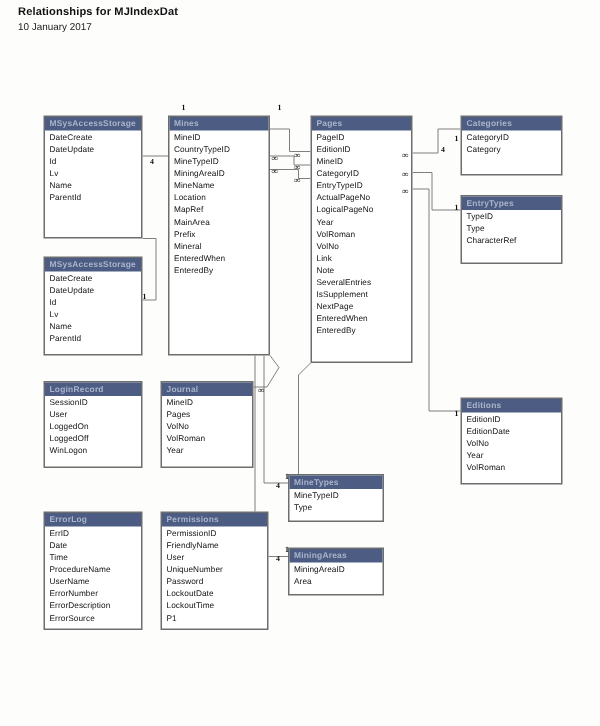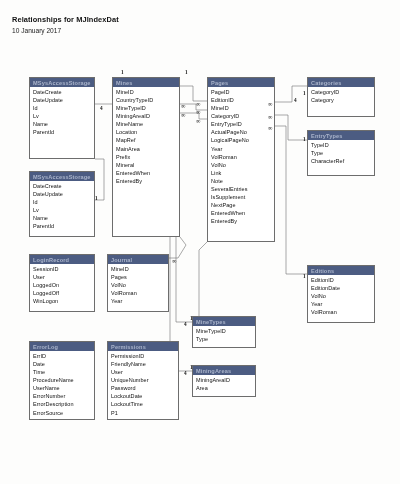--- a/index.html
+++ b/index.html
@@ -19,21 +19,21 @@
   }
   #page {
     position: absolute;
     inset: 0;
     background: #fdfdfc;
   }
   
   #report-header {
     position: absolute;
     left: 12px;
-    top: 16px;
+    top: 4px;
     width: 300px;
   }
   #report-title {
     font-size: 7.4px;
     font-weight: bold;
     letter-spacing: 0.1px;
     color: #111;
     margin: 0 0 3px 0;
     line-height: 1.1;
   }

